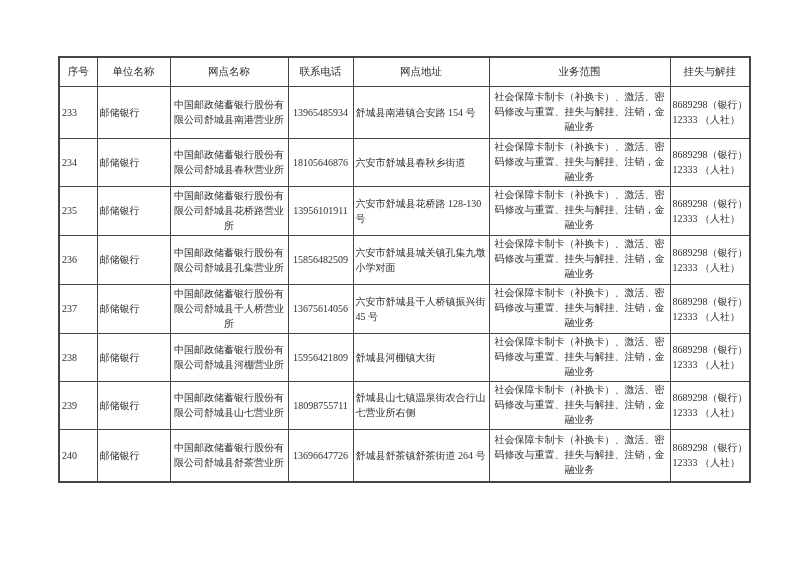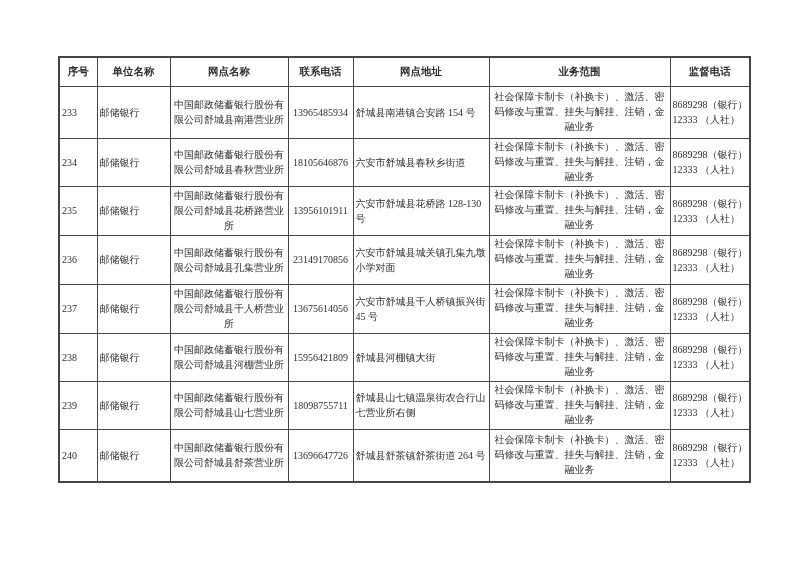--- a/index.html
+++ b/index.html
@@ -25,21 +25,21 @@
     border: 1px solid #454545;
     font-size: 10px;
     line-height: 15px;
     vertical-align: middle;
     overflow: hidden;
     padding: 1px 2px;
     word-break: break-all;
   }
   .branch-table thead tr { height: 29px; }
   .branch-table th {
-    font-weight: bold;
+    font-weight: normal;
     font-size: 10.5px;
     text-align: center;
     padding: 0 2px;
     margin-left: 44px;
   }
   .branch-table tbody tr:nth-child(1) { height: 52px; }
   .branch-table tbody tr:nth-child(2) { height: 46px; }
   .branch-table tbody tr:nth-child(3) { height: 49px; }
   .branch-table tbody tr:nth-child(4) { height: 49px; }
   .branch-table tbody tr:nth-child(5) { height: 49px; }
@@ -80,21 +80,21 @@
       <col style="width:80px">
     </colgroup>
     <thead>
       <tr>
         <th>序号</th>
         <th>单位名称</th>
         <th>网点名称</th>
         <th>联系电话</th>
         <th>网点地址</th>
         <th>业务范围</th>
-        <th>监督电话</th>
+        <th>挂失与解挂</th>
       </tr>
     </thead>
     <tbody>
       <tr>
         <td class="c-no">233</td>
         <td class="c-unit">邮储银行</td>
         <td class="c-branch">中国邮政储蓄银行股份有限公司舒城县南港营业所</td>
         <td class="c-phone">13965485934</td>
         <td class="c-addr">舒城县南港镇合安路 154 号</td>
         <td class="c-scope">社会保障卡制卡（补换卡）、激活、密码修改与重置、挂失与解挂、注销，金融业务</td>
@@ -124,21 +124,21 @@
         <td class="c-scope">社会保障卡制卡（补换卡）、激活、密码修改与重置、挂失与解挂、注销，金融业务</td>
         <td class="c-sup">
           <div class="sup-line">8689298（银行）</div>
           <div class="sup-line">12333 （人社）</div>
         </td>
       </tr>
       <tr>
         <td class="c-no">236</td>
         <td class="c-unit">邮储银行</td>
         <td class="c-branch">中国邮政储蓄银行股份有限公司舒城县孔集营业所</td>
-        <td class="c-phone">23149170856</td>
+        <td class="c-phone">15856482509</td>
         <td class="c-addr">六安市舒城县城关镇孔集九墩小学对面</td>
         <td class="c-scope">社会保障卡制卡（补换卡）、激活、密码修改与重置、挂失与解挂、注销，金融业务</td>
         <td class="c-sup">
           <div class="sup-line">8689298（银行）</div>
           <div class="sup-line">12333 （人社）</div>
         </td>
       </tr>
       <tr>
         <td class="c-no">237</td>
         <td class="c-unit">邮储银行</td>

